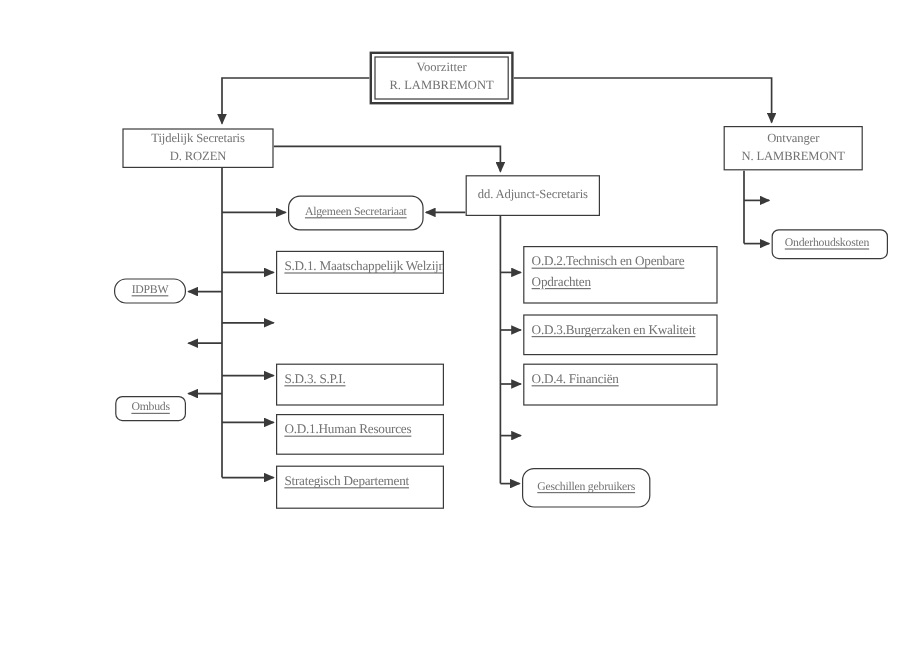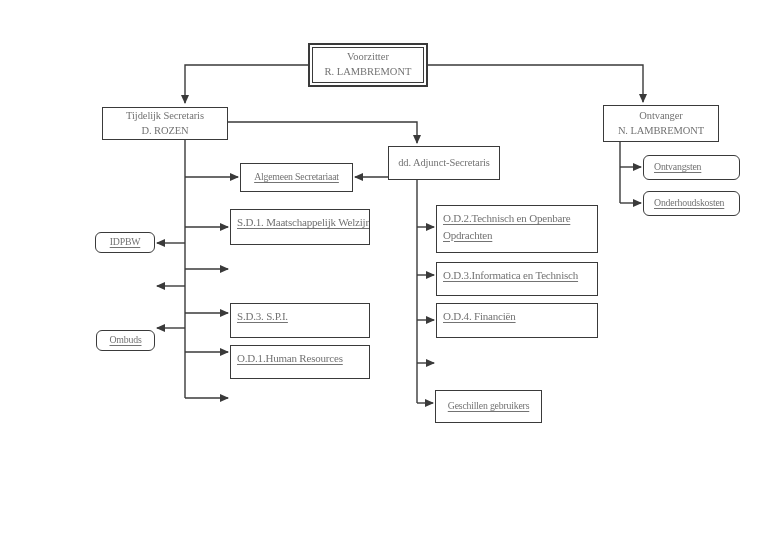--- a/index.html
+++ b/index.html
@@ -5,21 +5,21 @@
   html,body { margin:0; padding:0; background:#ffffff; }
   .stage {
     position:relative; width:756px; height:543px; background:#ffffff;
     font-family:Liberation Serif, serif; color:#737373; overflow:hidden;
   }
   svg.wires { position:absolute; left:0; top:0; z-index:1; }
   .node {
     position:absolute; box-sizing:border-box; background:#ffffff;
     border:1.5px solid #3a3a3a; z-index:2; overflow:hidden;
   }
-  .round  { border-radius:0; }
+  .round  { border-radius:10px; }
   .round-sm { border-radius:6px; }
   
   .head {
     display:flex; flex-direction:column; justify-content:center; align-items:center;
     text-align:center; font-size:10.5px; line-height:1.4; letter-spacing:-0.1px;
   }
   .head .line { display:block; }
   
   .double { border:2px solid #3a3a3a; padding:2px; background:#ffffff; }
   .double .inner {
@@ -106,50 +106,50 @@
   </div>
 
   <div class="node head" style="left:388px;top:146px;width:112px;height:34px;">
     <span class="line nowrap">dd. Adjunct-Secretaris</span>
   </div>
 
   <div class="node round cbox" style="left:240px;top:163px;width:113px;height:29px;">
     <span class="lbl nowrap">Algemeen Secretariaat</span>
   </div>
 
-  <div class="node round-sm cbox" style="left:95px;top:232px;width:60px;height:21px;">
+  <div class="node round-sm cbox" style="left:95px;top:232px;width:60px;height:21px;border-radius:10px;">
     <span class="lbl nowrap">IDPBW</span>
   </div>
   <div class="node round-sm cbox" style="left:96px;top:330px;width:59px;height:21px;">
     <span class="lbl nowrap">Ombuds</span>
   </div>
 
   <div class="node rect" style="left:230px;top:209px;width:140px;height:36px;">
     <span class="lbl nowrap">S.D.1. Maatschappelijk Welzijn</span>
   </div>
   <div class="node rect" style="left:230px;top:303px;width:140px;height:35px;">
     <span class="lbl nowrap">S.D.3. S.P.I.</span>
   </div>
   <div class="node rect" style="left:230px;top:345px;width:140px;height:34px;">
     <span class="lbl nowrap">O.D.1.Human Resources</span>
   </div>
+  <div class="node rect" style="left:230px;top:388px;width:140px;height:36px;">
+    <span class="lbl nowrap">Strategisch Departement</span>
+  </div>
 
   <div class="node rect" style="left:436px;top:205px;width:162px;height:48px;">
     <span class="lbl">O.D.2.Technisch en Openbare Opdrachten</span>
   </div>
   <div class="node rect" style="left:436px;top:262px;width:162px;height:34px;">
-    <span class="lbl nowrap">O.D.3.Informatica en Technisch</span>
+    <span class="lbl nowrap">O.D.3.Burgerzaken en Kwaliteit</span>
   </div>
   <div class="node rect" style="left:436px;top:303px;width:162px;height:35px;">
     <span class="lbl nowrap">O.D.4. Financiën</span>
   </div>
   <div class="node round cbox" style="left:435px;top:390px;width:107px;height:33px;">
     <span class="lbl nowrap">Geschillen gebruikers</span>
   </div>
 
-  <div class="node round-sm cbox left" style="left:643px;top:155px;width:97px;height:25px;">
-    <span class="lbl nowrap">Ontvangsten</span>
-  </div>
   <div class="node round-sm cbox left" style="left:643px;top:191px;width:97px;height:25px;">
     <span class="lbl nowrap">Onderhoudskosten</span>
   </div>
 
 </div>
 
 </body></html>

